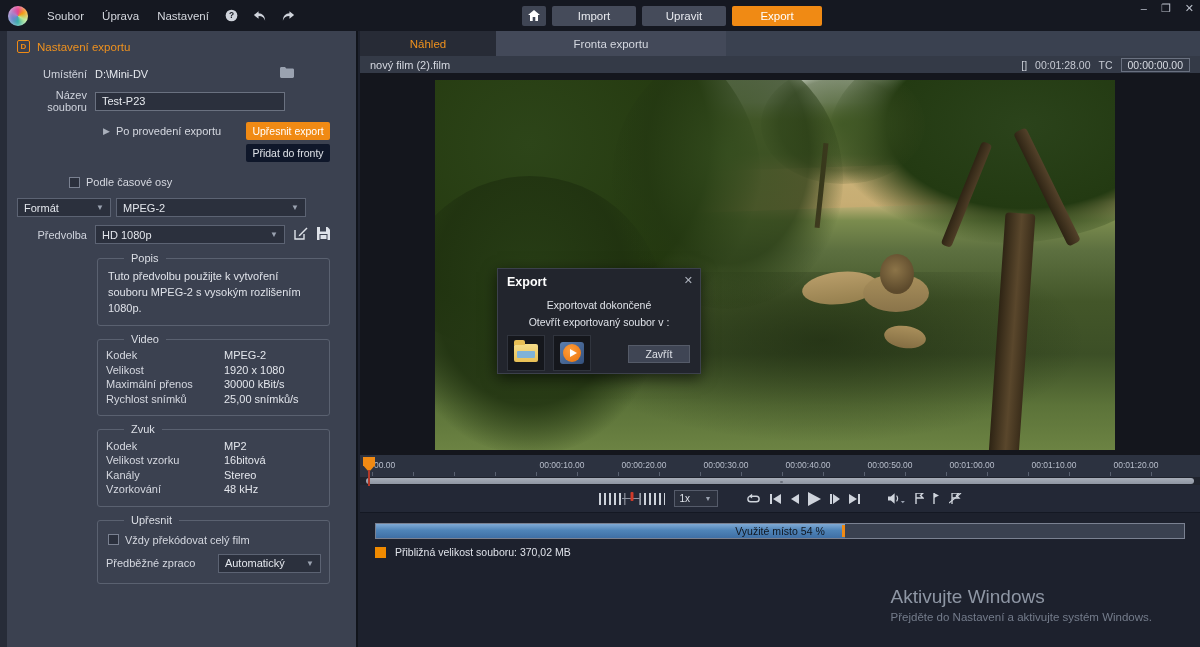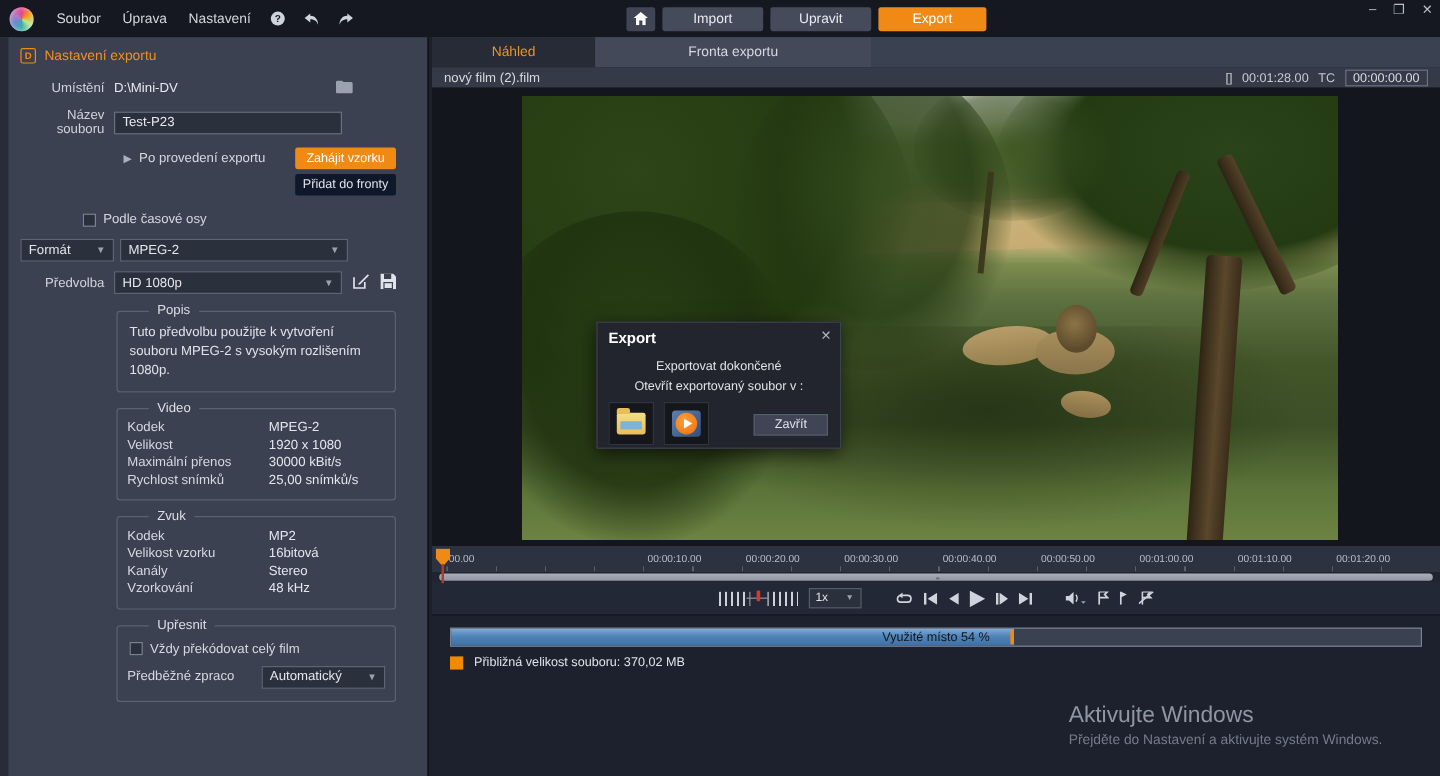--- a/index.html
+++ b/index.html
@@ -38,21 +38,21 @@
   .caret-r { color:#aab0bc; font-size:9px; }
   .btn-stack { margin-left:auto; margin-right:12px; display:flex; flex-direction:column; gap:4px; }
   .btn { width:84px; height:18px; border:none; border-radius:2px; font-size:10.5px; font-family:inherit; }
   .btn-orange { background:#f08a14; color:#fff; }
   .btn-gray { background:#0f172a; color:#dfe2e8; }
   .chk-row { display:flex; align-items:center; gap:6px; margin:14px 0 10px 52px; color:#d5d8e0; }
   .chk { width:11px; height:11px; background:#2b303d; border:1px solid #7a8191; flex:none; }
   .drop { height:19px; background:#2b303d; border:1px solid #5c6373; color:#e3e6ec; display:flex; align-items:center; padding:0 6px; position:relative; }
   .drop .car { margin-left:auto; color:#9aa2b0; font-size:8px; }
   .fmt-row { display:flex; align-items:center; gap:5px; margin-bottom:8px; }
-  .fmt-mini { width:78px; }
+  .fmt-mini { width:94px; }
   .drop-big { width:190px; }
   .pre-row { display:flex; align-items:center; margin-bottom:14px; }
   .icon-btn { color:#dfe3ea; margin-left:9px; }
   .fieldset { position:relative; border:1px solid #5a6170; border-radius:3px; margin:0 12px 13px 80px; padding:7px 8px 8px 8px; }
   .legend { position:absolute; top:-7px; left:26px; background:#3b4150; padding:0 7px; color:#dcdfe6; }
   .fs-text { color:#dfe2e9; line-height:1.45; padding:3px 2px 0 2px; }
   .kv { display:flex; margin:2.5px 0; }
   .kv .k { width:118px; flex:none; color:#d5d8e0; }
   .kv .v { color:#e3e6ec; }
   .adv-chk { display:flex; align-items:center; gap:6px; margin:6px 0 8px 2px; color:#d5d8e0; }
@@ -217,21 +217,21 @@
         <span class="lp-label">Název souboru</span>
         <input class="text-input" value="Test-P23" style="">
       </div>
 
       <div class="after-export">
         <span class="after-label">
           <span class="caret-r">▶</span>
           <span>Po provedení exportu</span>
         </span>
         <span class="btn-stack">
-          <button class="btn btn-orange">Zahájit vzorku</button>
+          <button class="btn btn-orange">Upřesnit export</button>
           <button class="btn btn-gray">Přidat do fronty</button>
         </span>
       </div>
 
       <div class="chk-row">
         <span class="chk"></span>
         <span>Podle časové osy</span>
       </div>
 
       <div class="fmt-row">

